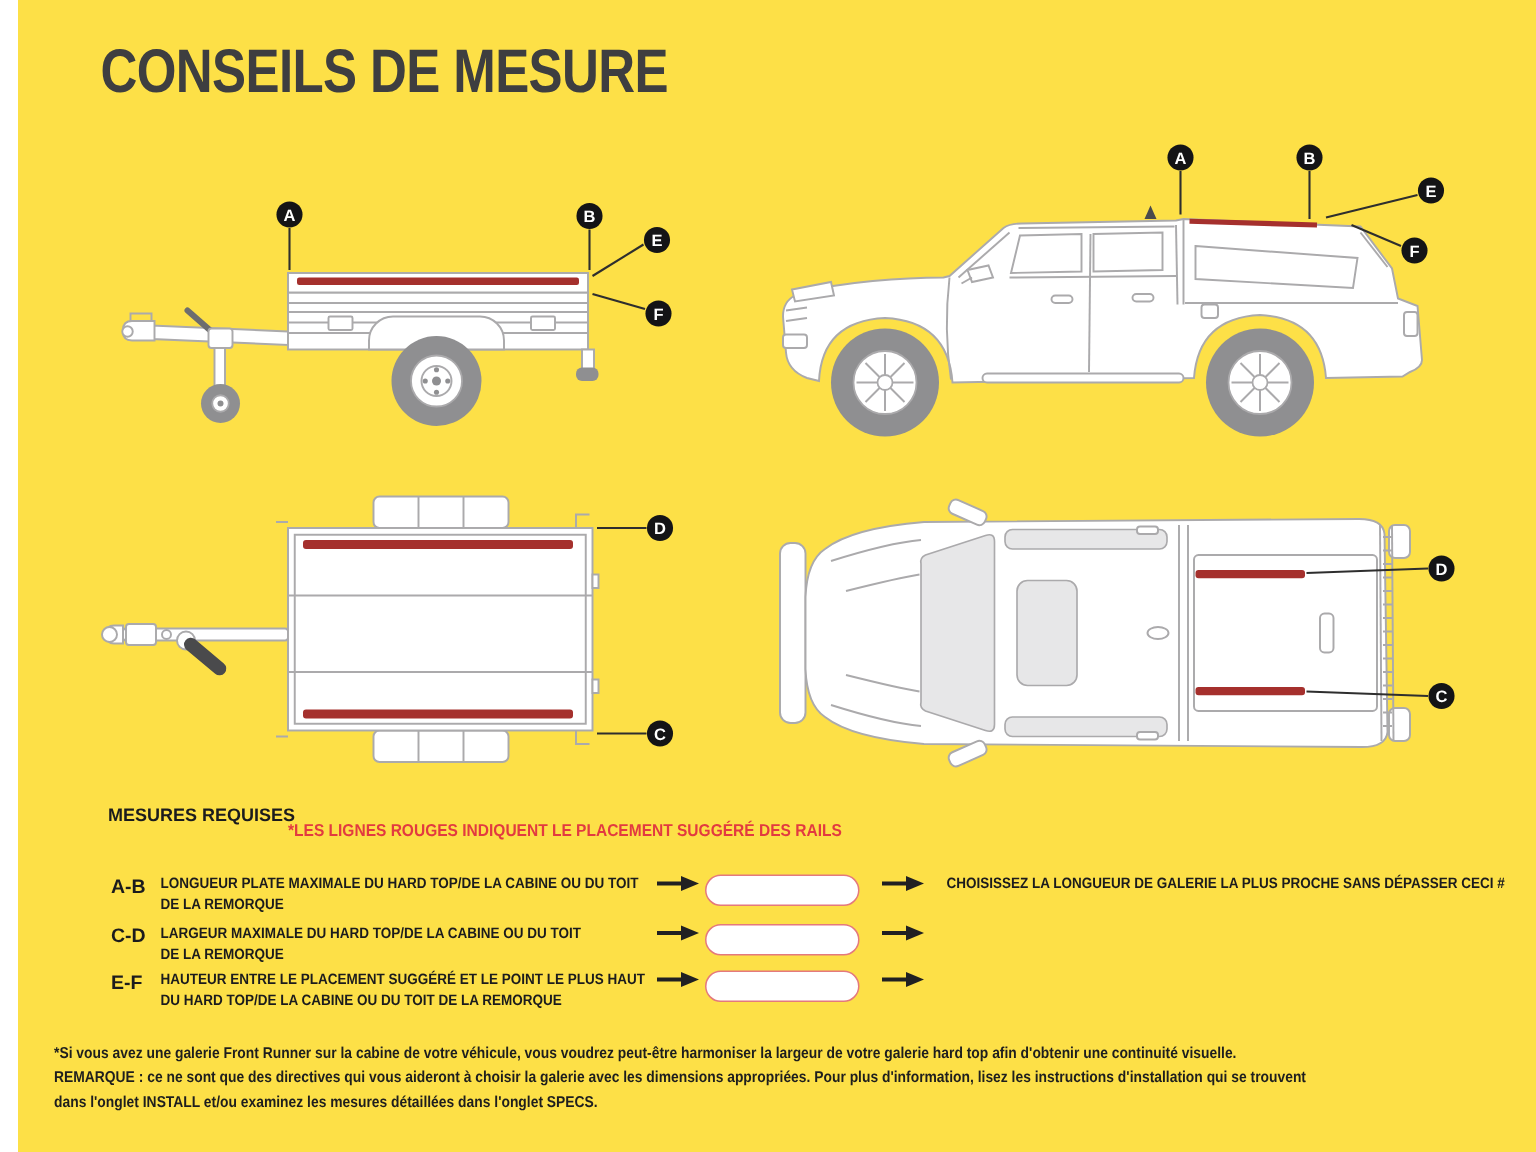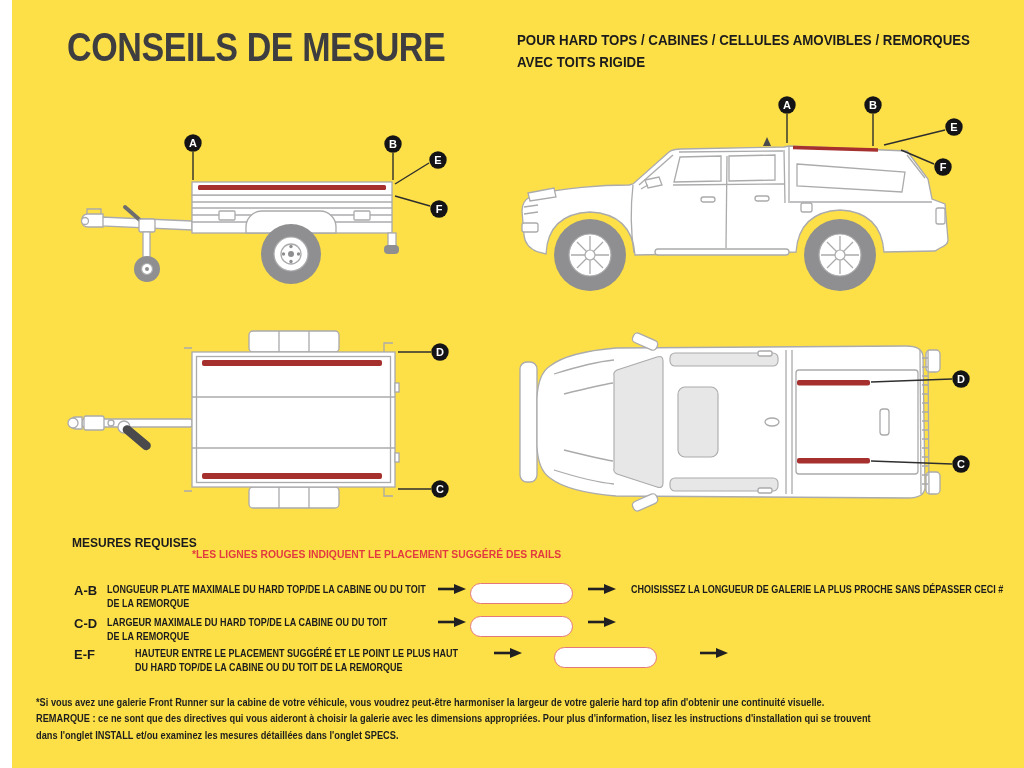--- a/index.html
+++ b/index.html
@@ -48,24 +48,20 @@
   .footnote { position:absolute; left:24px; top:694px; width:980px; color:#1e1e1e; }
   .fn-line { font-size:10.5px; font-weight:bold; line-height:1.55; white-space:nowrap;
              transform:scaleX(0.88); transform-origin:0 50%; }
 </style>
 </head>
 <body>
 
 <div class="page">
 
   <div class="title">CONSEILS DE MESURE</div>
-  <div class="subtitle">
-    <div>POUR HARD TOPS / CABINES / CELLULES AMOVIBLES / REMORQUES</div>
-    <div>AVEC TOITS RIGIDE</div>
-  </div>
 
   <svg class="diagram" style="left:55px; top:105px;" width="395" height="205" viewBox="0 0 395 205">
     <g>
       <path class="lnf" d="M125,116 L34,112 L34,121 L125,125 Z"></path>
       <path class="lnf" d="M36,109 h-15 q-6,0 -6,6 v1 q0,6 6,6 h15 z"></path>
       <path class="ln" d="M20,109 v-5 h14 v5"></path>
       <circle class="lnf" cx="18" cy="116" r="3.5"></circle>
       <line x1="58" y1="102" x2="74" y2="116" stroke="#6d6d6f" stroke-width="4" stroke-linecap="round"></line>
       <rect class="lnf" x="72" y="114" width="16" height="13" rx="2"></rect>
       <rect class="lnf" x="76" y="127" width="7" height="26"></rect>
@@ -297,21 +293,21 @@
     </div>
     <div class="m-pill"></div>
     <div class="m-arrow2">
       <svg width="30" height="12" viewBox="0 0 30 12">
           <line x1="1" y1="6" x2="19" y2="6" stroke="#202022" stroke-width="2.6"></line>
           <polygon points="17,1 29,6 17,11" fill="#202022"></polygon>
         </svg>
     </div>
   </div>
 
-  <div class="m-row" style="top:647px;gap:28px;">
+  <div class="m-row" style="top:647px;">
     <div class="m-label">E-F</div>
     <div class="m-desc">
       <div class="cx">HAUTEUR ENTRE LE PLACEMENT SUGGÉRÉ ET LE POINT LE PLUS HAUT</div>
       <div class="cx">DU HARD TOP/DE LA CABINE OU DU TOIT DE LA REMORQUE</div>
     </div>
     <div class="m-arrow">
       <svg width="30" height="12" viewBox="0 0 30 12">
           <line x1="1" y1="6" x2="19" y2="6" stroke="#202022" stroke-width="2.6"></line>
           <polygon points="17,1 29,6 17,11" fill="#202022"></polygon>
         </svg>

